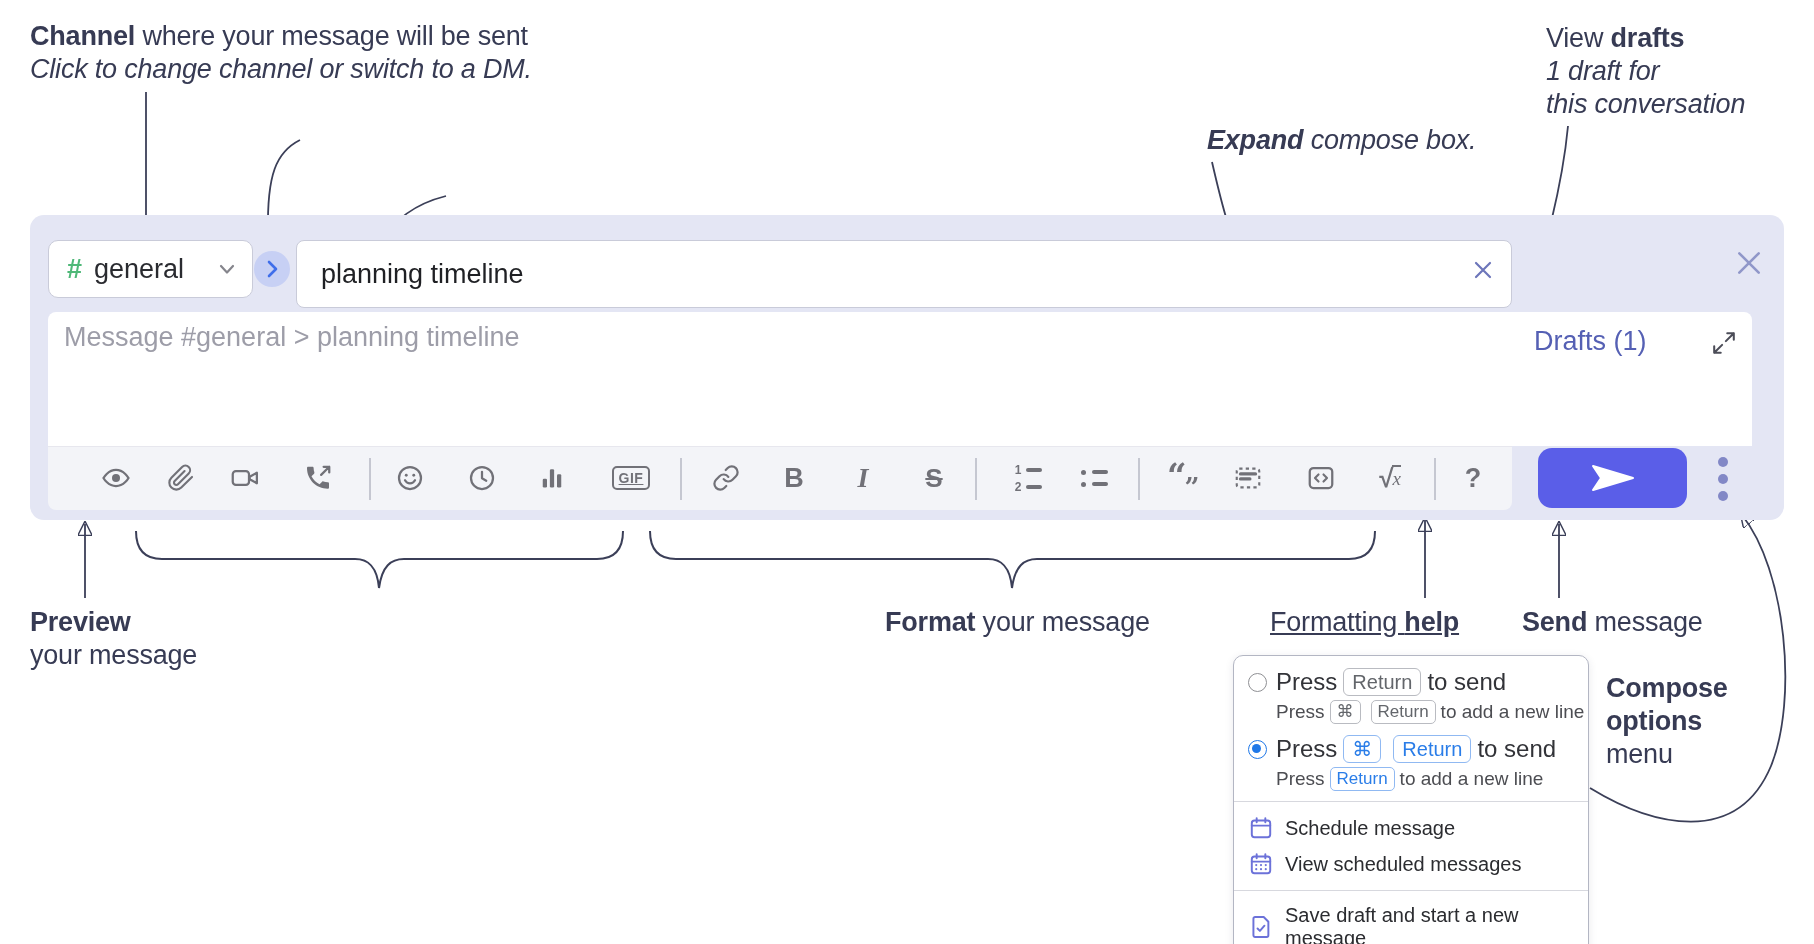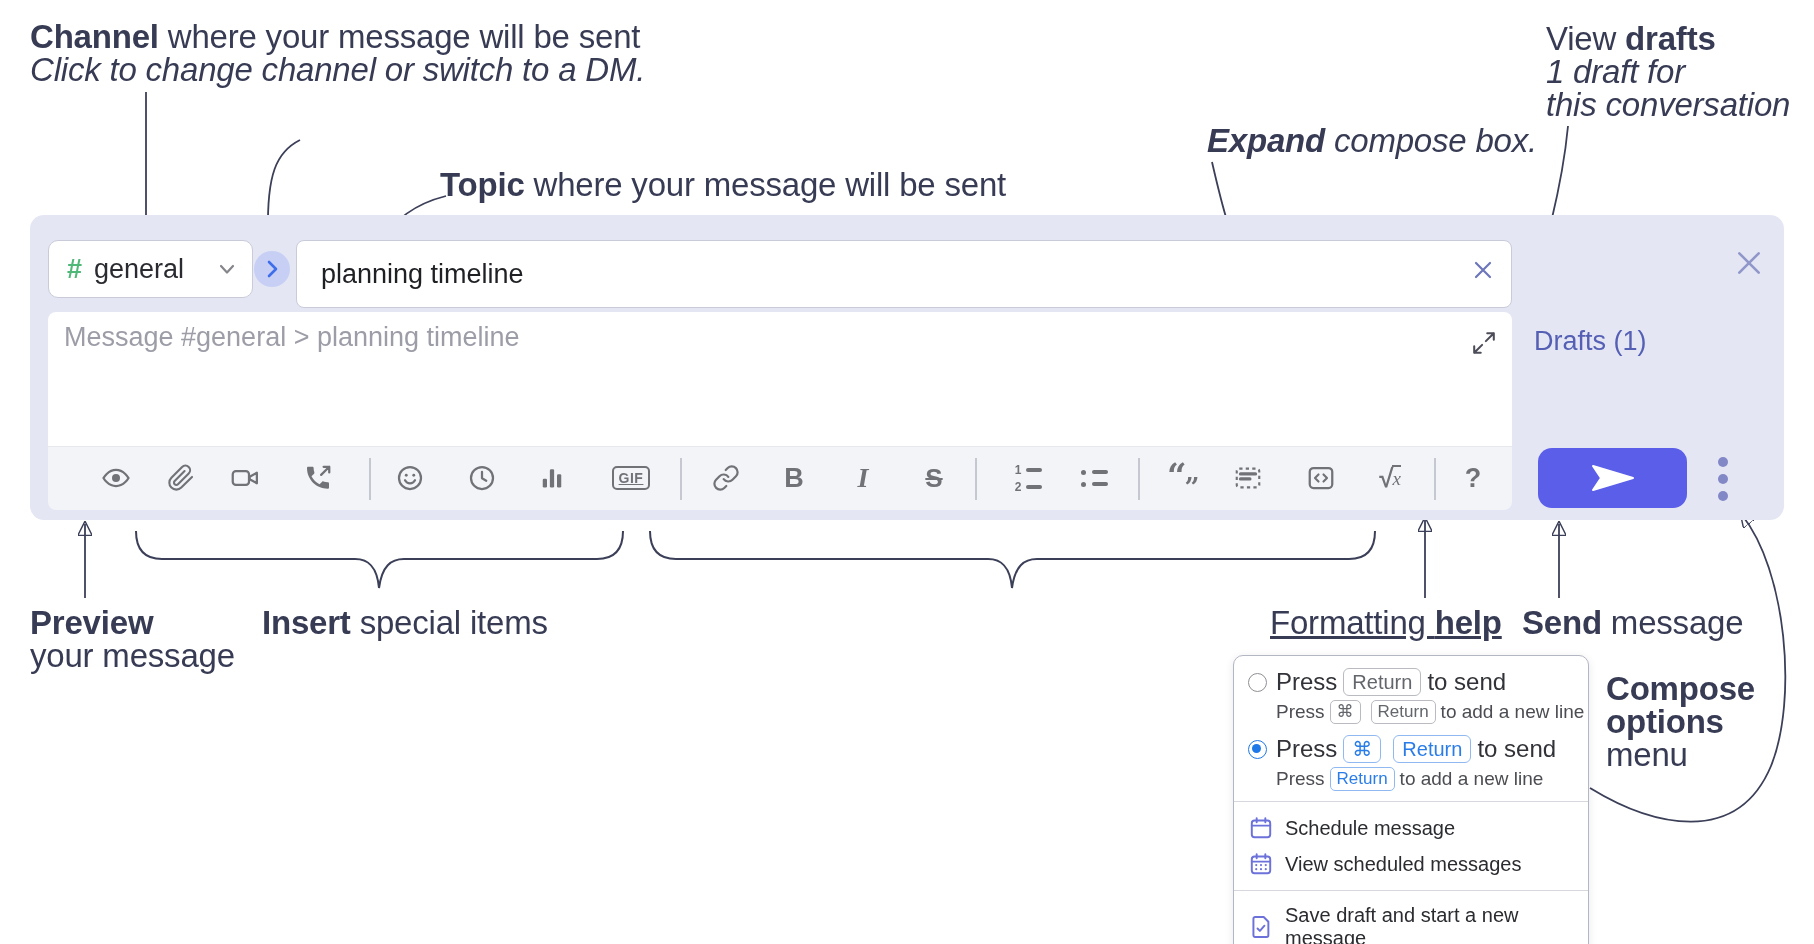--- a/index.html
+++ b/index.html
@@ -1,39 +1,39 @@
 <!DOCTYPE html>
 <html><head>
 <meta charset="utf-8">
 <style>
   html,body{margin:0;padding:0;background:#fff;}
   .canvas{position:relative;width:1814px;height:944px;background:#fff;overflow:hidden;
           font-family:"Liberation Sans",sans-serif;color:#373b54;}
   svg{display:block;}
 
   
-  .ann{position:absolute;font-size:33px;line-height:33px;color:#373b54;letter-spacing:-0.2px;white-space:nowrap;}
+  .ann{position:absolute;font-size:27px;line-height:33px;color:#373b54;letter-spacing:-0.2px;white-space:nowrap;}
   .ann .b{font-weight:700;}
   .ann .it{font-style:italic;}
   .overlay{position:absolute;left:0;top:0;pointer-events:none;}
   .overlay path{fill:none;stroke:#3b3f58;}
 
   
   .compose{position:absolute;left:30px;top:215px;width:1754px;height:305px;background:#e4e6f4;border-radius:14px;}
   .field{position:absolute;background:#fff;border:1px solid #c9cbd9;border-radius:10px;box-sizing:border-box;}
   .channel-select{left:18px;top:25px;width:205px;height:58px;display:flex;align-items:center;padding:0 14px 0 18px;gap:12px;cursor:pointer;}
   .hash{color:#4fb878;font-weight:700;font-size:27px;}
   .channel-name{font-size:27px;color:#2a2b30;flex:1;}
   .goto-btn{position:absolute;left:224px;top:36px;width:36px;height:36px;border-radius:50%;background:#c7d0f4;border:none;display:flex;align-items:center;justify-content:center;cursor:pointer;padding:0;}
   .topic-wrap{left:266px;top:25px;width:1216px;height:68px;border-radius:8px;}
   .topic-wrap input{position:absolute;left:0;top:0;width:100%;height:100%;border:none;outline:none;background:transparent;
         font-family:"Liberation Sans",sans-serif;font-size:27px;color:#1f2024;padding:0 60px 0 24px;box-sizing:border-box;}
   .topic-clear{position:absolute;right:16px;top:17px;cursor:pointer;}
   .compose-close{position:absolute;right:21px;top:34px;cursor:pointer;background:none;border:none;padding:0;}
-  .message-box{position:absolute;left:18px;top:97px;width:1464px;height:134px;background:#fff;border-radius:8px 8px 0 0;}
+  .message-box{position:absolute;left:18px;top:97px;width:1704px;height:134px;background:#fff;border-radius:8px 8px 0 0;}
   .placeholder{position:absolute;left:16px;top:10px;font-size:27px;color:#9d9da8;}
   .expand-btn{position:absolute;right:14px;top:17px;background:none;border:none;padding:0;cursor:pointer;color:#4c4d58;}
   .toolbar{position:absolute;left:18px;top:231px;width:1464px;height:64px;background:#f3f4f8;border-top:1px solid #e7e7ee;border-radius:0 0 8px 8px;box-sizing:border-box;}
   .tbtn{position:absolute;top:14px;width:34px;height:34px;display:flex;align-items:center;justify-content:center;
         background:none;border:none;padding:0;color:#717178;cursor:pointer;}
   .tdiv{position:absolute;top:11px;width:2px;height:42px;background:#c5c7d1;}
   .gif-box{border:2px solid currentColor;border-radius:5px;font-size:14px;font-weight:700;padding:2px 5px;letter-spacing:.5px;}
   .glyphB{font-size:27px;font-weight:800;}
   .glyphI{font-family:"Liberation Serif",serif;font-style:italic;font-size:28px;font-weight:600;}
   .glyphS{font-size:26px;font-weight:700;text-decoration:line-through;}
@@ -94,23 +94,20 @@
     <path stroke-width="1.8" marker-end="url(#ah)" d="M1559 598 V524"></path>
     <path stroke-width="1.8" marker-end="url(#ah)" d="M1590 788 C1652 826 1737 847 1771 766 C1798 699 1786 570 1742 515"></path>
     <path stroke-width="2" d="M136 531 C136 550 145 559 162 559 L355 559 C368 559 377 566 379 588 C382 566 391 559 404 559 L597 559 C614 559 623 550 623 531"></path>
     <path stroke-width="2" d="M650 531 C650 550 659 559 676 559 L988 559 C1001 559 1010 566 1012 588 C1015 566 1024 559 1037 559 L1349 559 C1366 559 1375 550 1375 531"></path>
   </svg>
 
   <div class="ann" style="left:30px;top:20px;">
     <div><span class="b">Channel</span><span> where your message will be sent</span></div>
     <div class="it">Click to change channel or switch to a DM.</div>
   </div>
-  <div class="ann" style="left:440px;top:168px;">
-    <span class="b">Topic</span><span> where your message will be sent</span>
-  </div>
   <div class="ann" style="left:1207px;top:124px;font-style:italic;">
     <span class="b">Expand</span><span> compose box.</span>
   </div>
   <div class="ann" style="left:1546px;top:22px;">
     <div><span>View </span><span class="b">drafts</span></div>
     <div class="it">1 draft for</div>
     <div class="it">this conversation</div>
   </div>
 
   <div class="compose">
@@ -294,22 +291,22 @@
         <circle cx="7" cy="25" r="5" fill="#8288c6"></circle>
         <circle cx="7" cy="42" r="5" fill="#8288c6"></circle>
       </svg>
     </button>
   </div>
 
   <div class="ann" style="left:30px;top:606px;">
     <div class="b">Preview</div>
     <div>your message</div>
   </div>
-  <div class="ann" style="left:262px;top:606px;">
-    <span class="b">Insert</span><span> special items</span>
+  <div class="ann" style="left:885px;top:606px;">
+    <span class="b">Format</span><span> your message</span>
   </div>
   <div class="ann" style="left:1270px;top:606px;text-decoration:underline;">
     <span>Formatting </span><span class="b">help</span>
   </div>
   <div class="ann" style="left:1522px;top:606px;">
     <span class="b">Send</span><span> message</span>
   </div>
   <div class="ann" style="left:1606px;top:672px;">
     <div class="b">Compose</div>
     <div class="b">options</div>

